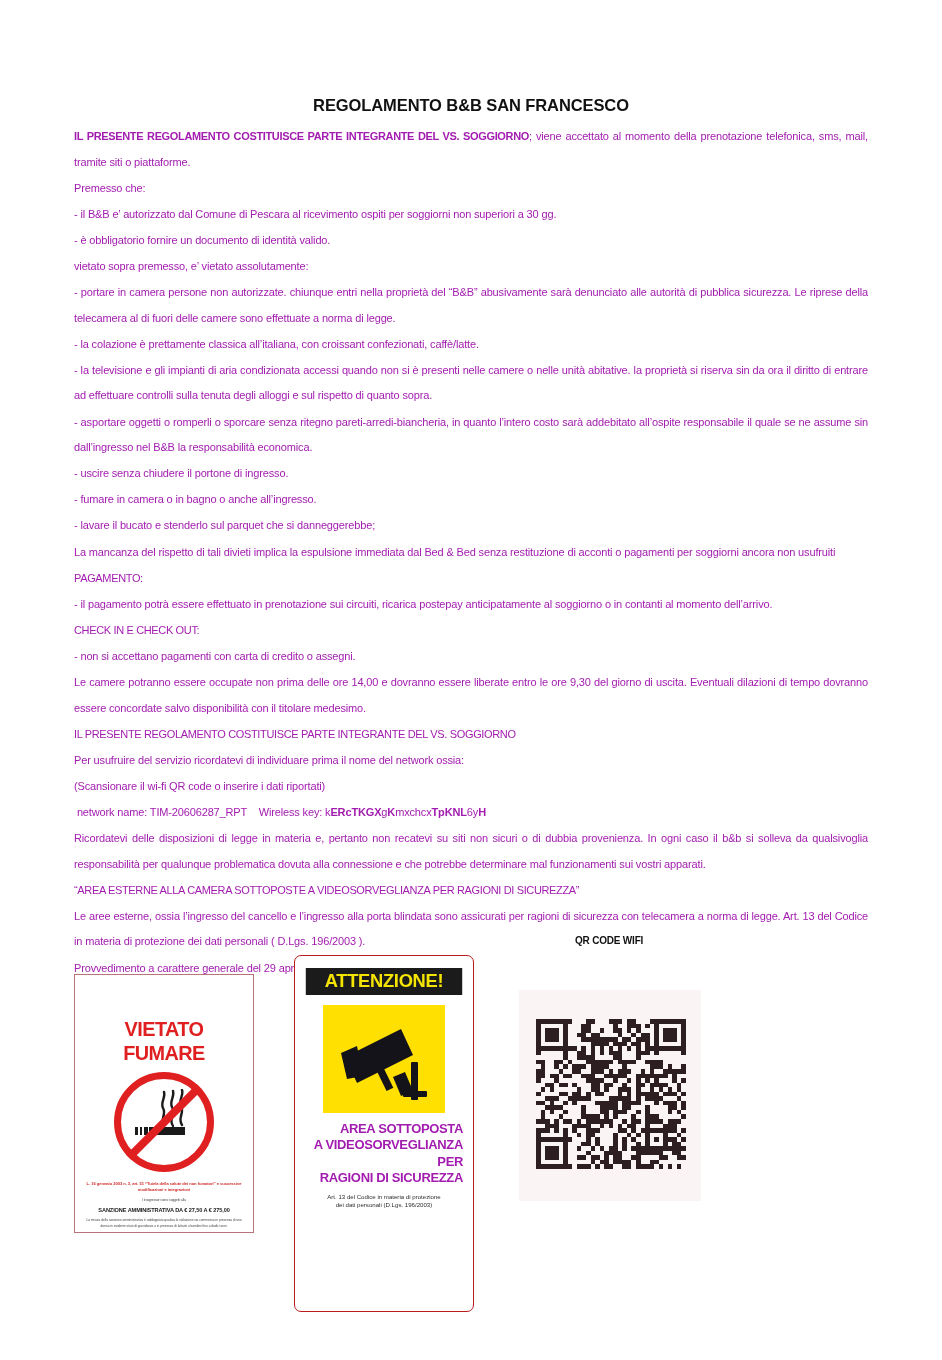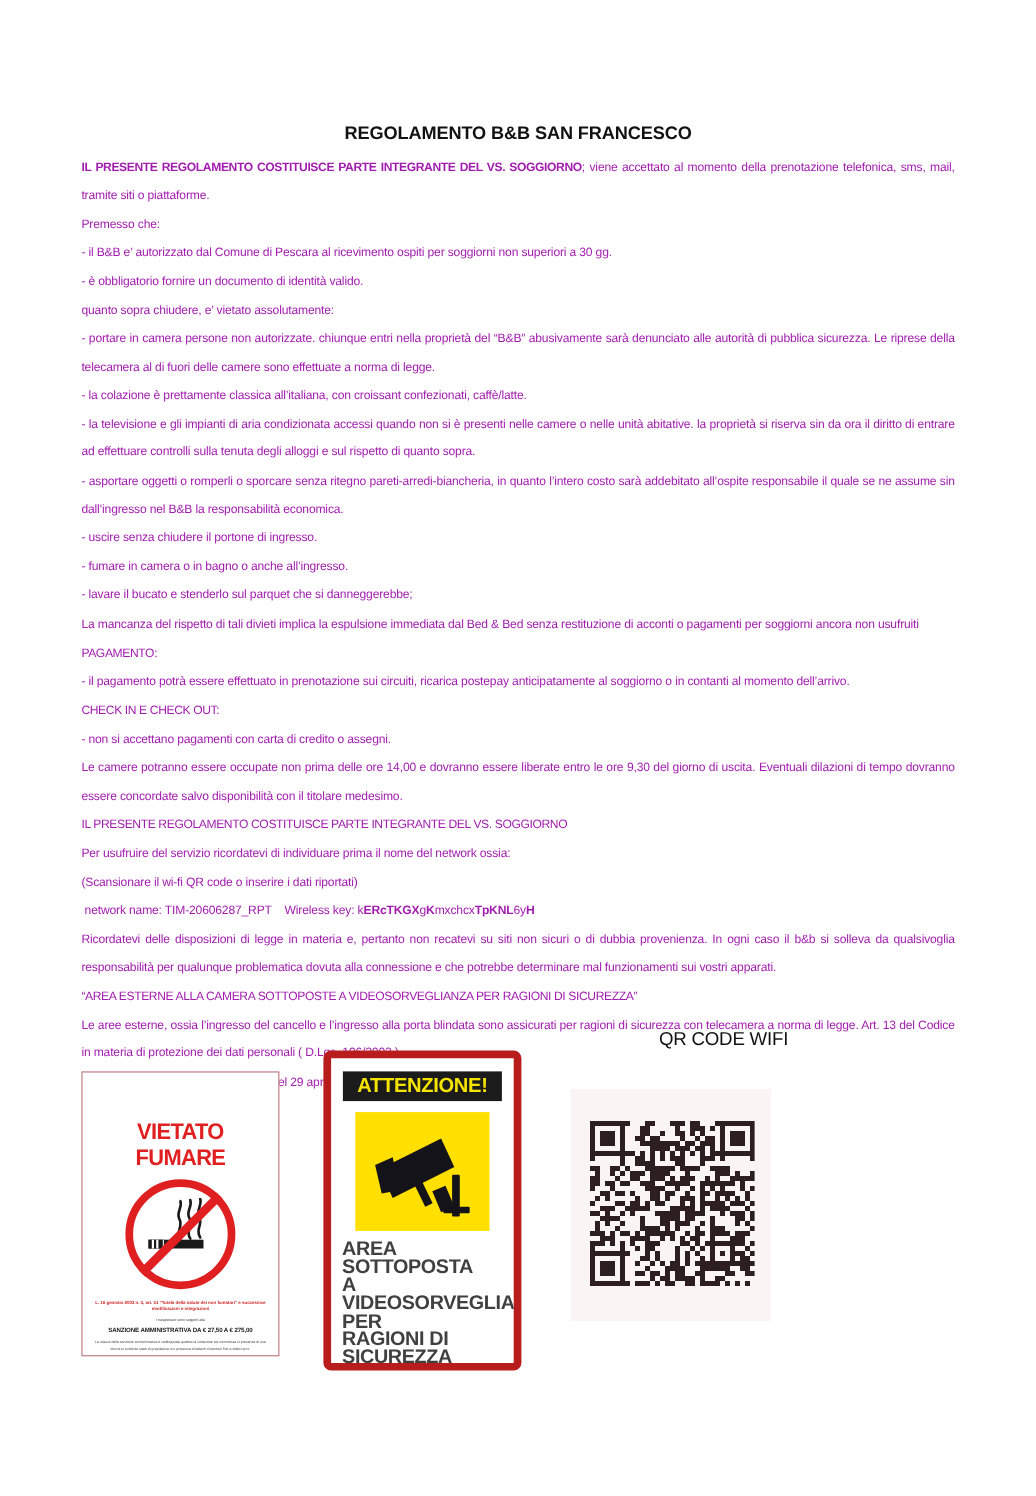--- a/index.html
+++ b/index.html
@@ -21,21 +21,21 @@
   .page {
     position: absolute;
     left: 0; top: 0;
     width: 942px;
     height: 1360px;
     background: #ffffff;
   }
   .doc-body {
     position: absolute;
     left: 74px;
-    top: 112px;
+    top: 96px;
     width: 794px;
   }
 
   .doc-title {
     text-align: center;
     font-size: 16.5px;
     font-weight: bold;
     letter-spacing: -0.1px;
     margin: 0 0 9px 0;
     color: #111;
@@ -65,24 +65,24 @@
     position: absolute;
     left: 0;
     top: 952px;
     width: 942px;
     height: 300px;
   }
 
   
   .qr-label {
     position: absolute;
-    left: 599px;
+    left: 575px;
     top: -17px;
-    font-size: 17px;
-    font-weight: normal;
+    font-size: 10px;
+    font-weight: bold;
     letter-spacing: -0.2px;
     color: #111;
   }
 
   
   .sign-smoke {
     position: absolute;
     left: 74px;
     top: 22px;
     width: 180px;
@@ -181,23 +181,23 @@
     line-height: 5.2px;
     margin-top: 5px;
   }
 
   
   .sign-cam {
     position: absolute;
     left: 294px;
     top: 3px;
     width: 180px;
-    height: 291px;
+    height: 357px;
     background: #ffffff;
-    border: 7px solid #b91c1c;
+    border: 1px solid #b91c1c;
     border-radius: 7px;
     box-sizing: border-box;
     padding: 12px 10px 7px 10px;
     overflow: hidden;
   }
   .cam-banner {
     background: #1b1b1b;
     color: #f5e400;
     text-align: center;
     font-weight: bold;
@@ -208,24 +208,24 @@
   }
   .cam-yellow {
     width: 122px;
     height: 108px;
     background: #ffe000;
     margin: 10px auto 0 auto;
     position: relative;
   }
   .cam-svg { position:absolute; left:0; top:0; width:122px; height:108px; }
   .cam-text {
-    text-align: left;
-    color: #404040;
+    text-align: right;
+    color: #a21caf;
     font-weight: bold;
-    font-size: 18px;
+    font-size: 13px;
     line-height: 16.4px;
     letter-spacing: -0.35px;
     margin-top: 8px;
   }
   .cam-fine {
     text-align: center;
     color: #2e2e2e;
     font-size: 6.1px;
     line-height: 8.4px;
     margin-top: 6px;
@@ -256,21 +256,21 @@
 
   <div class="doc-body">
 
     <div class="doc-title">REGOLAMENTO B&amp;B SAN FRANCESCO</div>
 
     <p class="line just"><b class="h">IL PRESENTE REGOLAMENTO COSTITUISCE PARTE INTEGRANTE DEL VS. SOGGIORNO</b><span>; viene accettato al momento della prenotazione telefonica, sms, mail, tramite siti o piattaforme.</span></p>
 
     <p class="line">Premesso che:</p>
     <p class="line">- il B&amp;B e’ autorizzato dal Comune di Pescara al ricevimento ospiti per soggiorni non superiori a 30 gg.</p>
     <p class="line">- è obbligatorio fornire un documento di identità valido.</p>
-    <p class="line">quanto sopra chiudere, e’ vietato assolutamente:</p>
+    <p class="line">vietato sopra premesso, e’ vietato assolutamente:</p>
     <p class="line just">- portare in camera persone non autorizzate. chiunque entri nella proprietà del “B&amp;B” abusivamente sarà denunciato alle autorità di pubblica sicurezza. Le riprese della telecamera al di fuori delle camere sono effettuate a norma di legge.</p>
     <p class="line">- la colazione è prettamente classica all’italiana, con croissant confezionati, caffè/latte.</p>
     <p class="line just">- la televisione e gli impianti di aria condizionata accessi quando non si è presenti nelle camere o nelle unità abitative. la proprietà si riserva sin da ora il diritto di entrare ad effettuare controlli sulla tenuta degli alloggi e sul rispetto di quanto sopra.</p>
     <p class="line just">- asportare oggetti o romperli o sporcare senza ritegno pareti-arredi-biancheria, in quanto l’intero costo sarà addebitato all’ospite responsabile il quale se ne assume sin dall’ingresso nel B&amp;B la responsabilità economica.</p>
     <p class="line">- uscire senza chiudere il portone di ingresso.</p>
     <p class="line">- fumare in camera o in bagno o anche all’ingresso.</p>
     <p class="line">- lavare il bucato e stenderlo sul parquet che si danneggerebbe;</p>
     <p class="line just">La mancanza del rispetto di tali divieti implica la espulsione immediata dal Bed &amp; Bed senza restituzione di acconti o pagamenti per soggiorni ancora non usufruiti</p>
 
     <p class="line bold-head">PAGAMENTO:</p>

